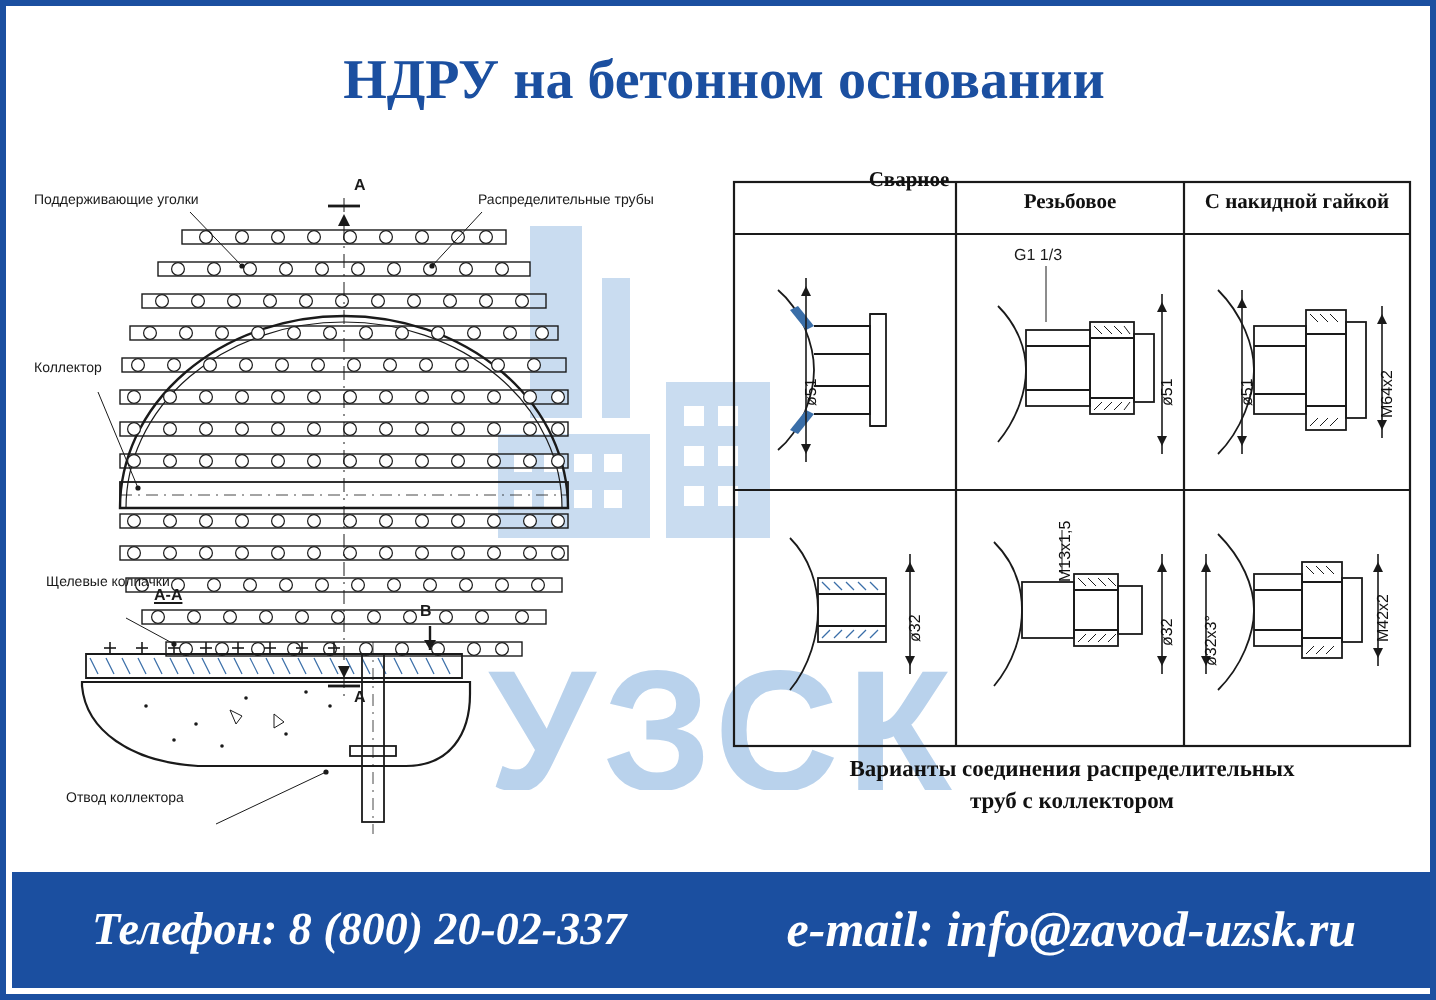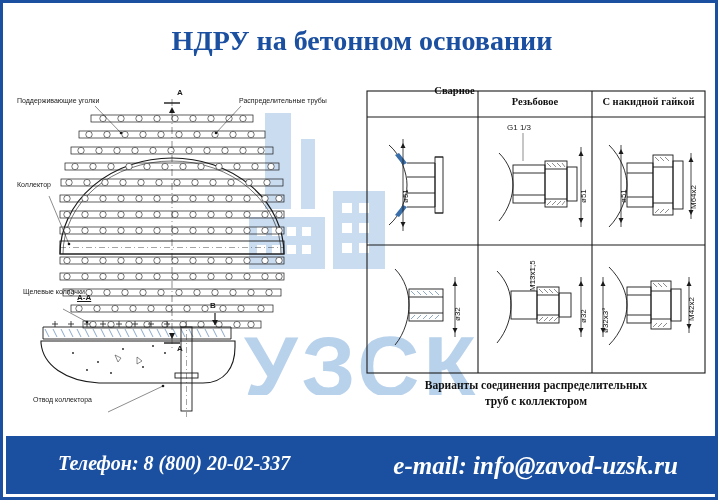--- a/index.html
+++ b/index.html
@@ -31,22 +31,22 @@
     position:absolute;left:0;top:22px;width:718px;text-align:center;
     font-size:28px;font-weight:bold;color:#1b4fa0;
     font-family:"Liberation Serif", serif;
   }
   
   .footer{
     position:absolute;left:3px;bottom:3px;width:712px;height:58px;
     background:#1b4fa0;color:#fff;
   }
   .footer .ph{
-    position:absolute;left:52px;top:16px;
-    font-size:20px;font-weight:bold;font-style:italic;
+    position:absolute;left:40px;top:16px;
+    font-size:23px;font-weight:bold;font-style:italic;
     font-family:"Liberation Serif", serif;
   }
   .footer .em{
     position:absolute;right:40px;top:16px;
     font-size:25px;font-weight:bold;font-style:italic;
     font-family:"Liberation Serif", serif;
   }
   
   .draw{position:absolute;left:0;top:78px;width:718px;height:360px;}
   .lbl{

